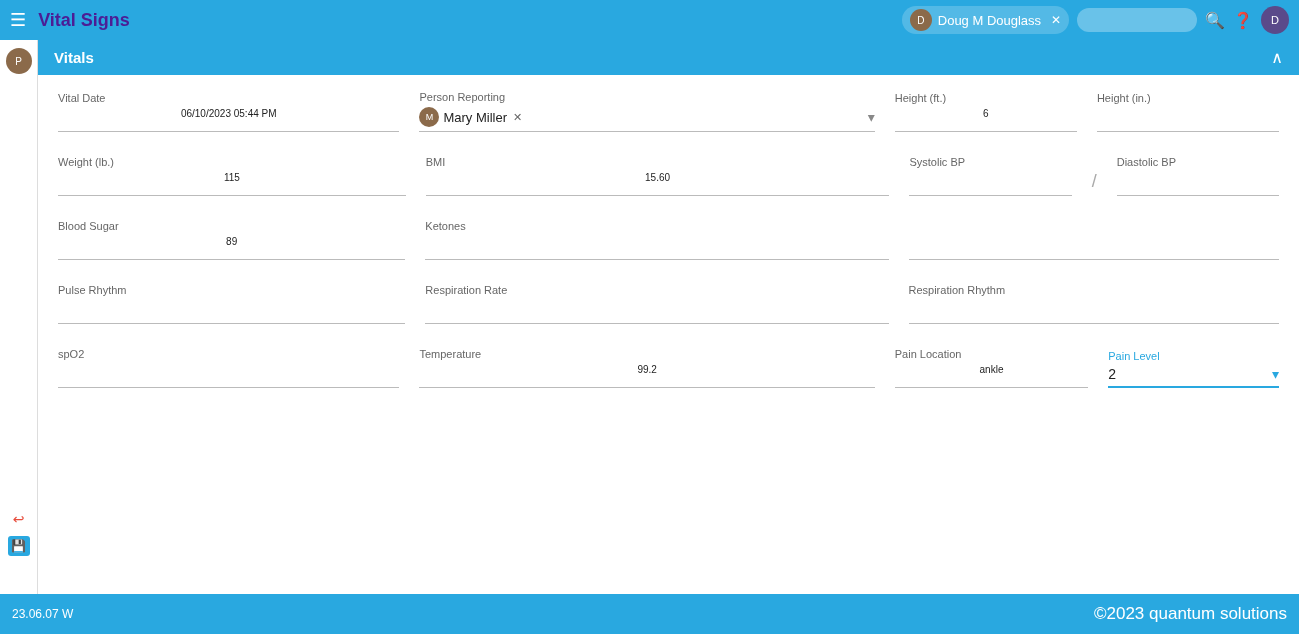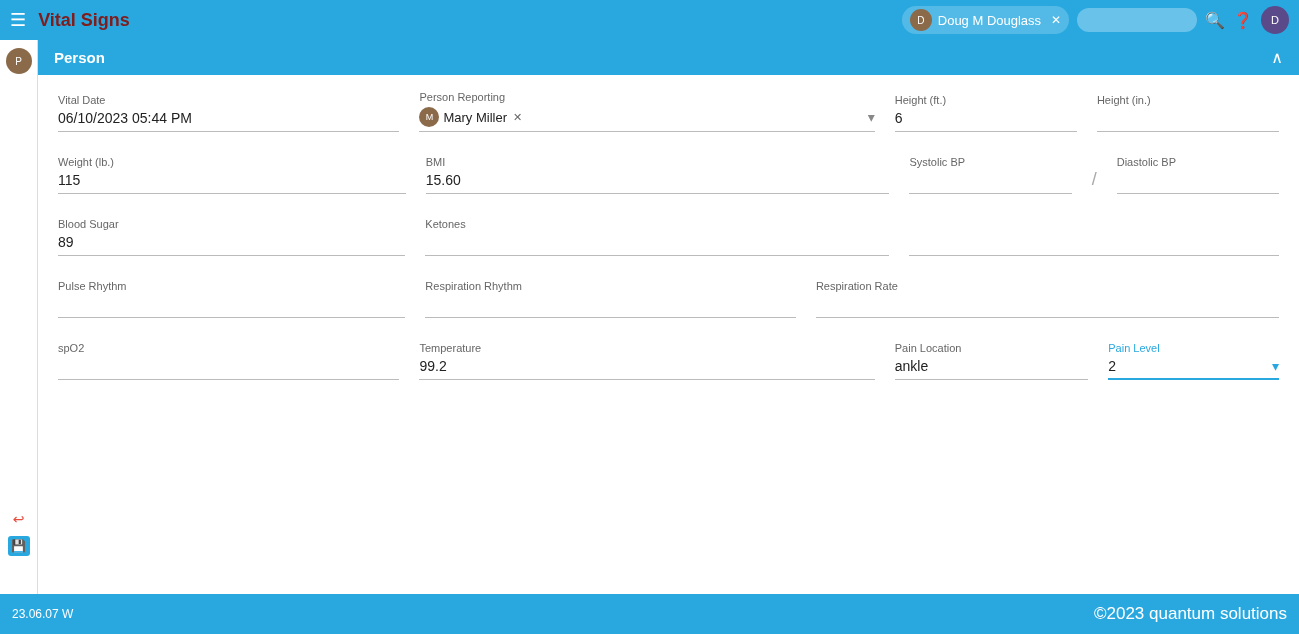--- a/index.html
+++ b/index.html
@@ -14,21 +14,21 @@
       padding: 0 10px;
       flex-shrink: 0;
     }
     .nav-menu-icon {
       color: white;
       font-size: 18px;
       cursor: pointer;
       margin-right: 12px;
     }
     .nav-title {
-      color: #7f1d1d;
+      color: #4c1d95;
       font-size: 18px;
       font-weight: bold;
       flex: 1;
     }
     .nav-right {
       display: flex;
       align-items: center;
       gap: 8px;
     }
     .user-badge {
@@ -137,25 +137,26 @@
     .field-label {
       font-size: 11px;
       color: #666;
       margin-bottom: 4px;
     }
     .field-label.blue {
       color: #29a8e0;
     }
 
     .field-value {
-      font-size: 14px;
+      font-size: 10px;
       color: #222;
       border-bottom: 1px solid #bbb;
-      padding-bottom: 4px;
+      padding-bottom: 12px;
       min-height: 22px;
+      text-align: center;
     }
     .field-value.empty {
       color: transparent;
     }
 
     
     .person-reporting-field {
       flex: 2;
       position: relative;
     }
@@ -288,21 +289,21 @@
     <div class="sidebar-avatar">P</div>
     <div class="sidebar-bottom-icons">
       <div class="sidebar-icon">↩</div>
       <div class="sidebar-icon-save">💾</div>
     </div>
   </div>
 
   <div class="content-area">
 
     <div class="section-header">
-      <span class="section-title">Person</span>
+      <span class="section-title">Vitals</span>
       <span class="chevron-up">∧</span>
     </div>
 
     <div class="form-area">
 
       <div class="form-row">
         <div class="field-group" style="flex:1.5">
           <span class="field-label">Vital Date</span>
           <div class="field-value">06/10/2023 05:44 PM</div>
         </div>
@@ -359,26 +360,26 @@
         <div class="field-group" style="flex:1.6">
           <div class="field-value empty">&nbsp;</div>
         </div>
       </div>
 
       <div class="form-row">
         <div class="field-group" style="flex:1.5">
           <span class="field-label">Pulse Rhythm</span>
           <div class="field-value empty">&nbsp;</div>
         </div>
+        <div class="field-group" style="flex:2">
+          <span class="field-label">Respiration Rate</span>
+          <div class="field-value empty">&nbsp;</div>
+        </div>
         <div class="field-group" style="flex:1.6">
           <span class="field-label">Respiration Rhythm</span>
-          <div class="field-value empty">&nbsp;</div>
-        </div>
-        <div class="field-group" style="flex:2">
-          <span class="field-label">Respiration Rate</span>
           <div class="field-value empty">&nbsp;</div>
         </div>
       </div>
 
       <div class="form-row">
         <div class="field-group" style="flex:1.5">
           <span class="field-label">spO2</span>
           <div class="field-value empty">&nbsp;</div>
         </div>
         <div class="field-group" style="flex:2">

